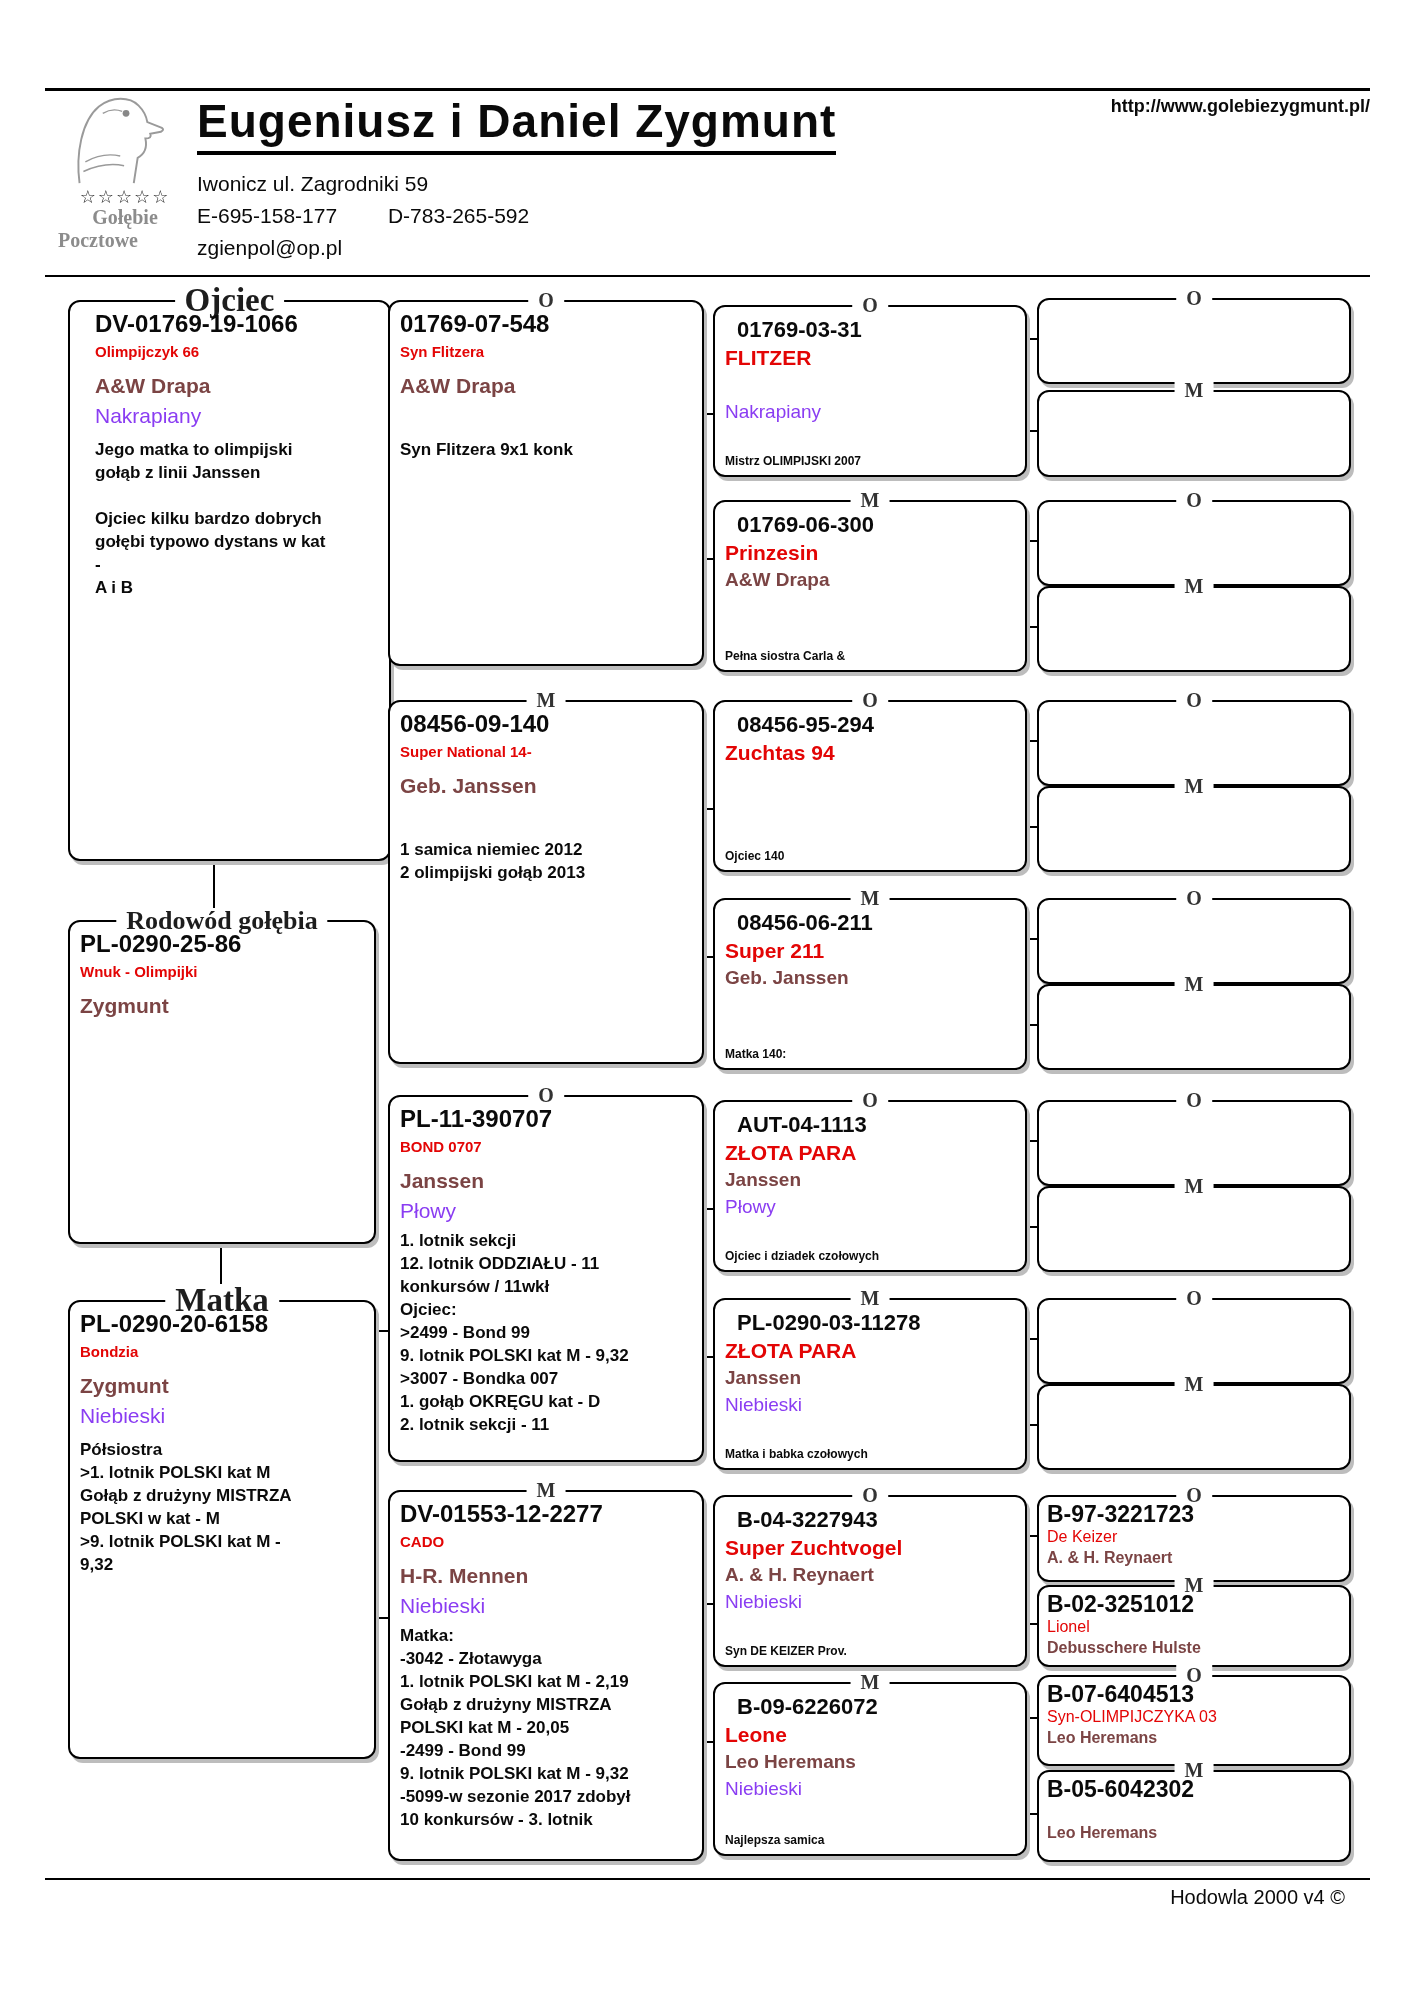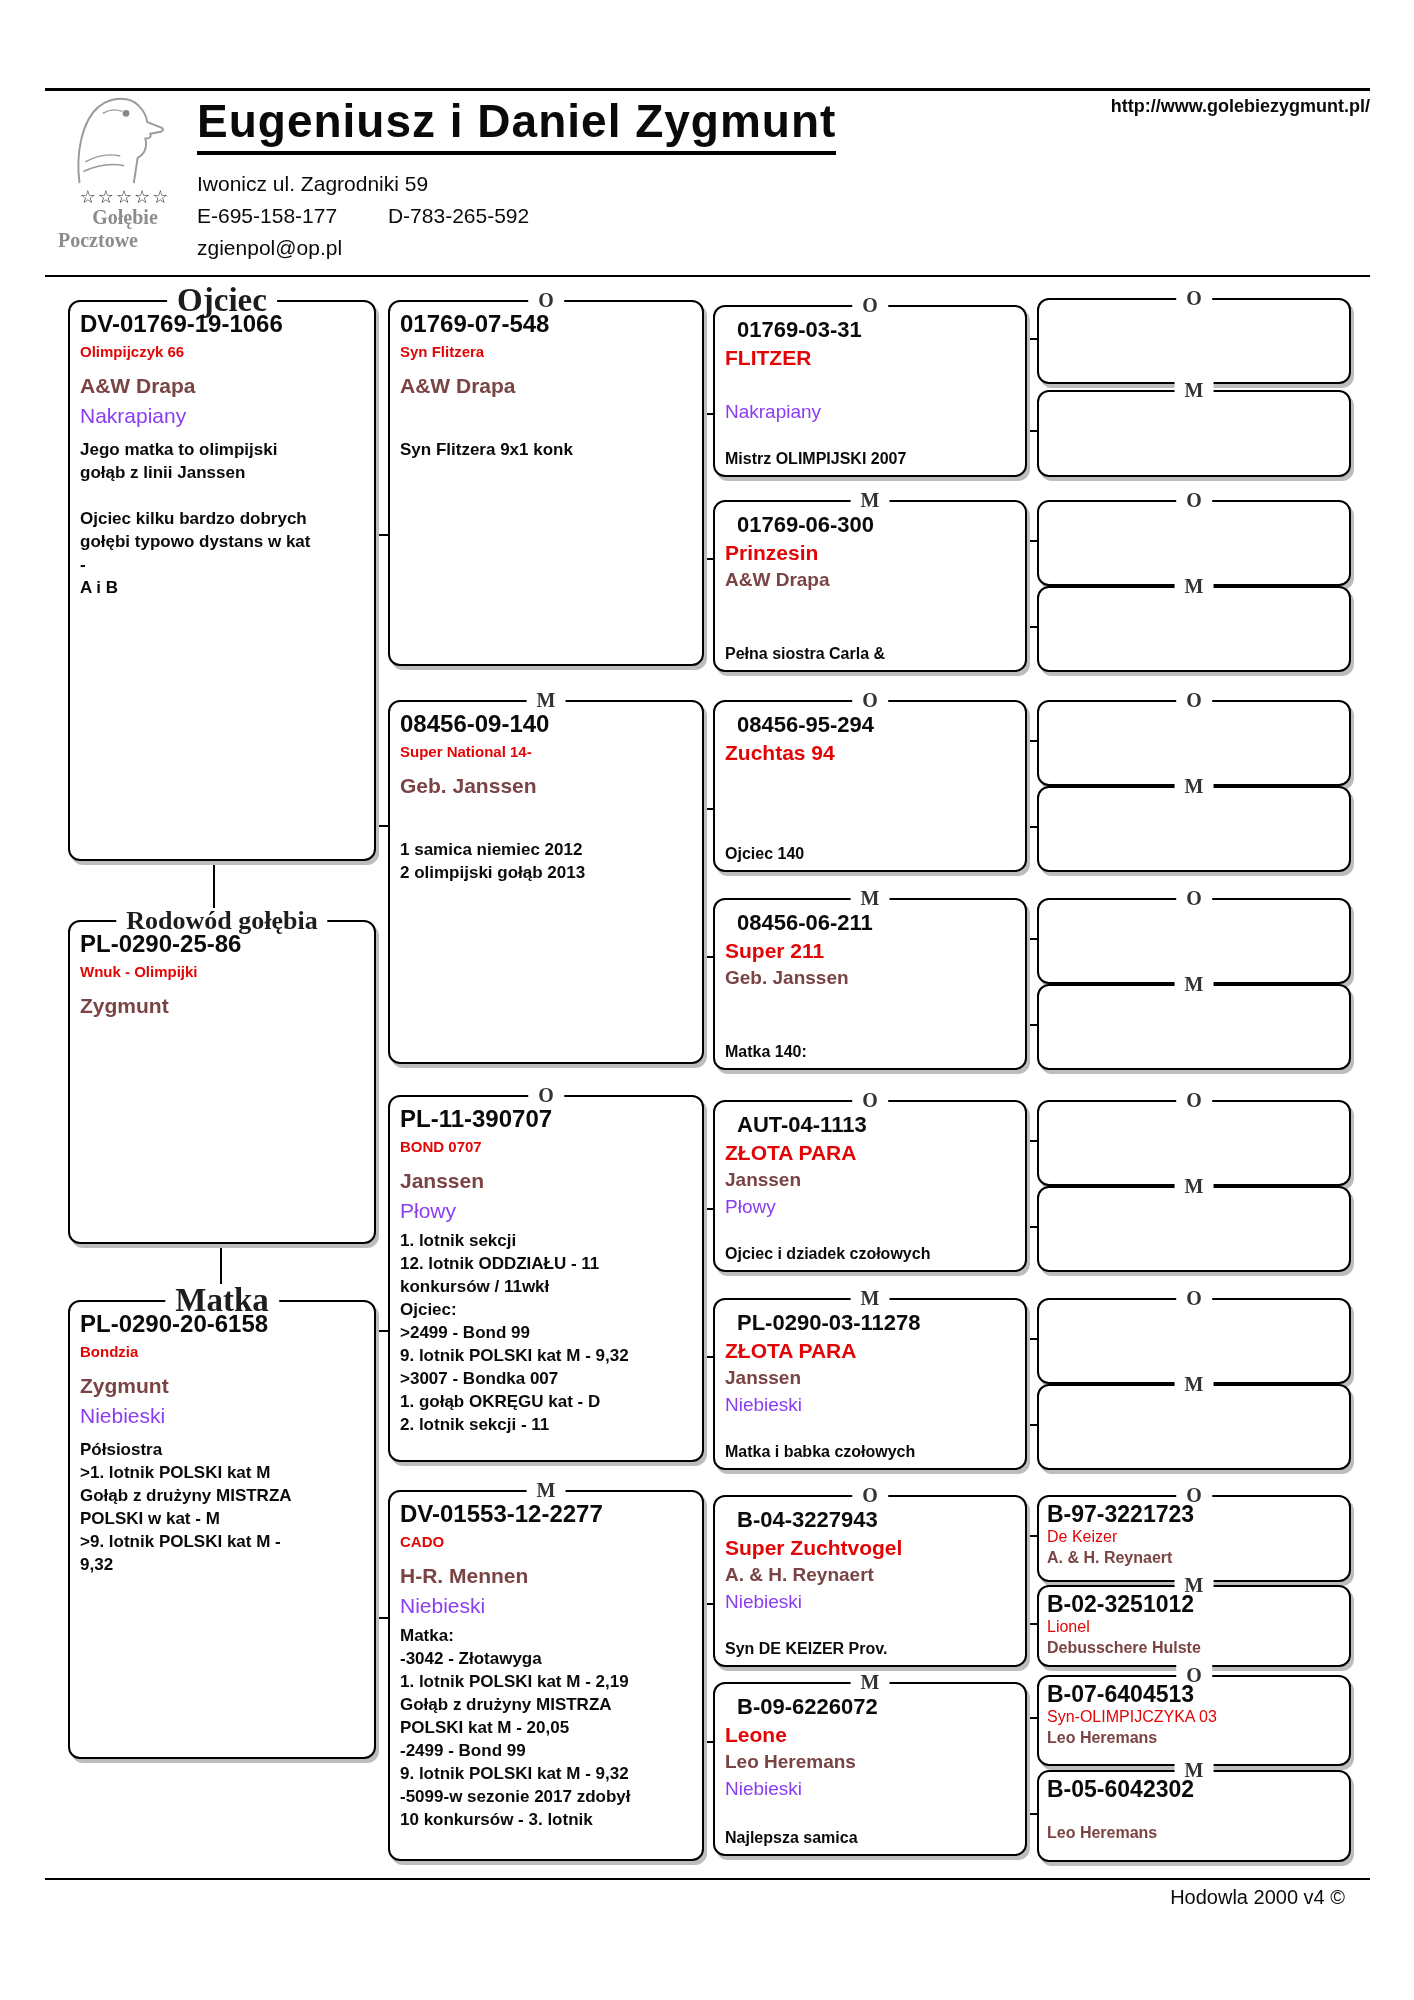--- a/index.html
+++ b/index.html
@@ -48,21 +48,21 @@
   .bighead .strain{font-size:21px;font-weight:bold;color:var(--maroon);height:30px;white-space:nowrap;}
   .bighead .colorline{font-size:21px;color:var(--violet);height:30px;white-space:nowrap;}
   .bighead .notes{font-size:17px;font-weight:bold;line-height:23px;margin-top:4px;white-space:pre-line;}
   .subject .notes{font-size:18px;line-height:25px;margin-top:28px;}
 
   .small .content{padding:10px 10px 0 10px;}
   .small .ring{font-size:22px;font-weight:bold;height:29px;white-space:nowrap;margin-left:12px;}
   .small .name{font-size:21px;font-weight:bold;color:var(--red);height:28px;white-space:nowrap;}
   .small .strain{font-size:19px;font-weight:bold;color:var(--maroon);height:27px;white-space:nowrap;}
   .small .colorline{font-size:19px;color:var(--violet);height:27px;white-space:nowrap;}
-  .small .note{position:absolute;left:10px;bottom:7px;font-size:16px;font-weight:bold;white-space:nowrap;}
+  .small .note{position:absolute;left:10px;bottom:7px;font-size:12px;font-weight:bold;white-space:nowrap;}
 
   .tiny .content{padding:4px 8px 0 8px;}
   .tiny .ring{font-size:23px;font-weight:bold;height:27px;white-space:nowrap;}
   .tiny .name{font-size:16px;font-weight:normal;color:var(--red);height:21px;white-space:nowrap;}
   .tiny .strain{font-size:16px;font-weight:bold;color:var(--maroon);height:22px;white-space:nowrap;}
 
   .connectors{position:absolute;left:0;top:0;pointer-events:none;}
 </style>
 </head>
 <body>
@@ -106,21 +106,21 @@
       M1037,339 H1029 V431 H1037 M1023,385 H1029
       M1037,541 H1029 V627 H1037 M1023,584 H1029
       M1037,741 H1029 V827 H1037 M1023,784 H1029
       M1037,939 H1029 V1025 H1037 M1023,982 H1029
       M1037,1141 H1029 V1227 H1037 M1023,1184 H1029
       M1037,1339 H1029 V1425 H1037 M1023,1382 H1029
       M1037,1536 H1029 V1624 H1037 M1023,1580 H1029
       M1037,1718 H1029 V1814 H1037 M1023,1766 H1029"></path>
   </svg>
 
-  <div class="box bighead" style="left:68px;top:300px;width:304px;height:557px;">
+  <div class="box bighead" style="left:68px;top:300px;width:304px;height:557px;padding-left:15px;">
     <span class="blabel big">Ojciec</span>
     <div class="content">
       <div class="ring">DV-01769-19-1066</div>
       <div class="name">Olimpijczyk 66</div>
       <div class="strain">A&amp;W Drapa</div>
       <div class="colorline">Nakrapiany</div>
       <div class="notes">Jego matka to olimpijski
 gołąb z linii Janssen
 
 Ojciec kilku bardzo dobrych

